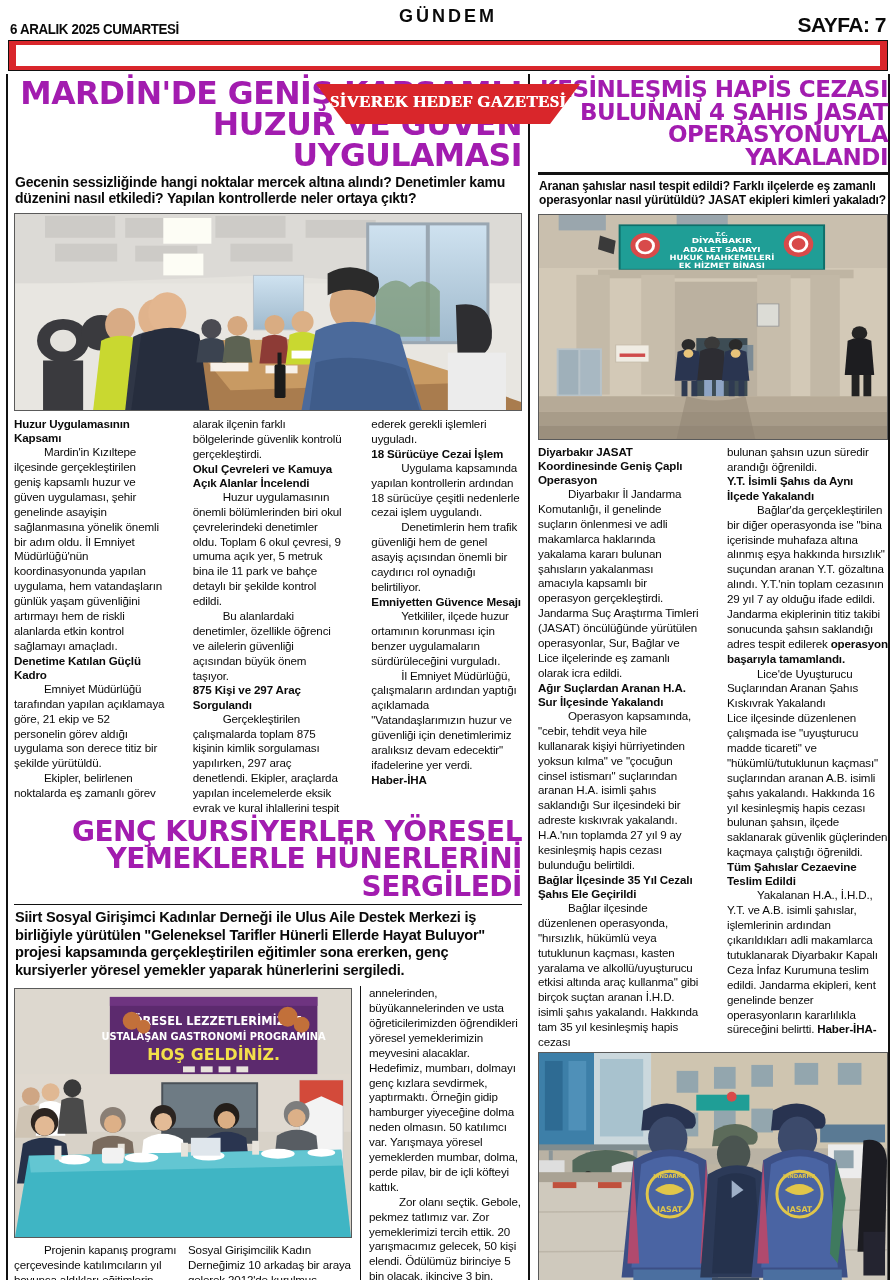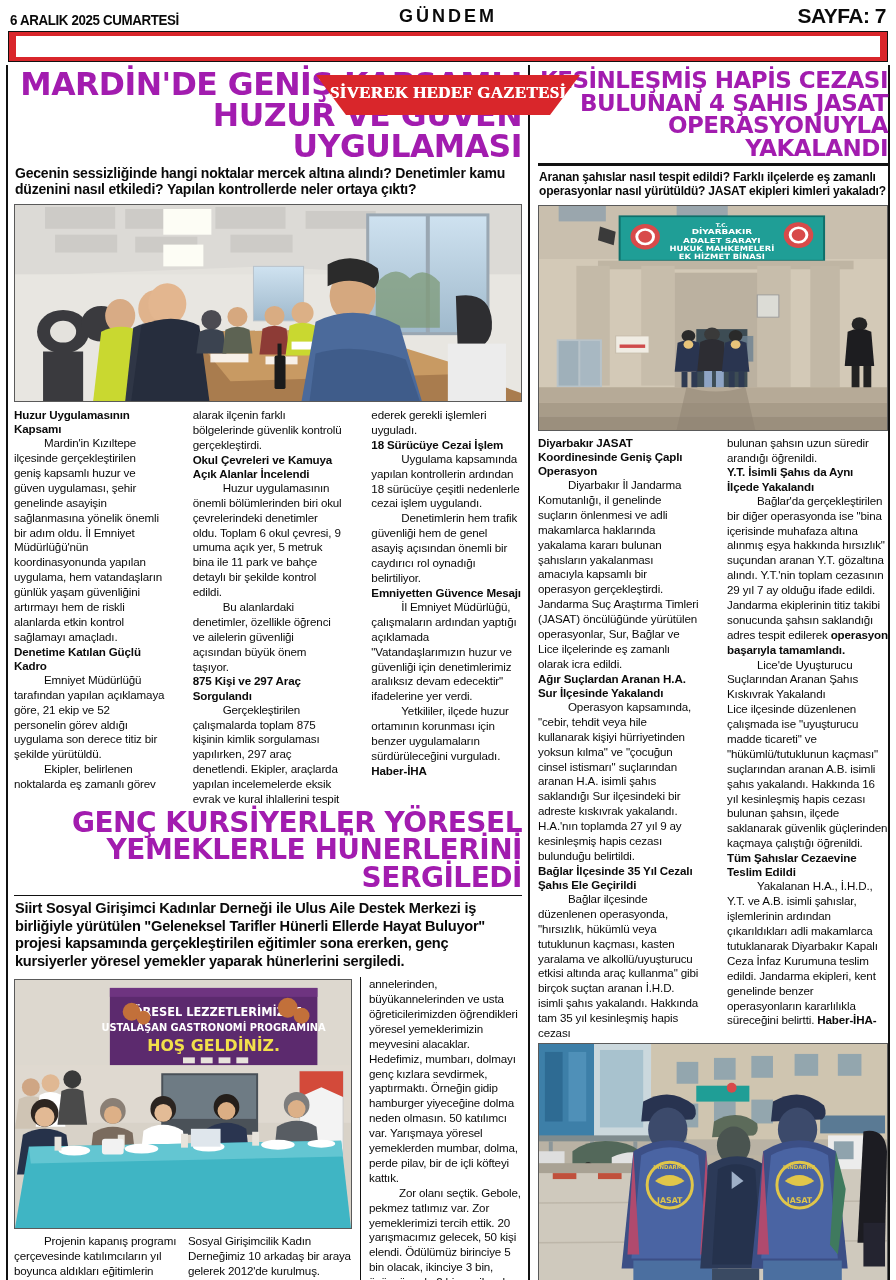--- a/index.html
+++ b/index.html
@@ -8,21 +8,21 @@
     background: #ffffff;
     font-family: "Liberation Sans", sans-serif;
     color: #0a0a0a;
     overflow: hidden;
   }
   .page { position: relative; width: 896px; height: 1280px; padding: 0 6px; }
 
   
   .masthead {
     display: flex; align-items: flex-end; justify-content: space-between;
-    padding: 4px 4px 2px 4px; height: 30px;
+    padding: 4px 4px 2px 4px; height: 39px;
   }
   .mh-date {
     font-weight: 700; font-size: 14.5px; letter-spacing: -0.4px;
     transform: scaleX(0.92); transform-origin: left bottom;
     white-space: nowrap;
   }
   .mh-section {
     font-weight: 700; font-size: 18px; letter-spacing: 3px;
     position: absolute; left: 0; right: 0; text-align: center; top: 6px;
   }
@@ -224,22 +224,22 @@
           <p>Bu alanlardaki denetimler, özellikle öğrenci ve ailelerin güvenliği açısından büyük önem taşıyor.</p>
           <h3>875 Kişi ve 297 Araç Sorgulandı</h3>
           <p>Gerçekleştirilen çalışmalarda toplam 875 kişinin kimlik sorgulaması yapılırken, 297 araç denetlendi. Ekipler, araçlarda yapılan incelemelerde eksik evrak ve kural ihlallerini tespit</p>
         </div>
         <div class="bcol">
           <p class="noind">ederek gerekli işlemleri uyguladı.</p>
           <h3>18 Sürücüye Cezai İşlem</h3>
           <p>Uygulama kapsamında yapılan kontrollerin ardından 18 sürücüye çeşitli nedenlerle cezai işlem uygulandı.</p>
           <p>Denetimlerin hem trafik güvenliği hem de genel asayiş açısından önemli bir caydırıcı rol oynadığı belirtiliyor.</p>
           <h3>Emniyetten Güvence Mesajı</h3>
+          <p>Yetkililer, ilçede huzur ortamının korunması için benzer uygulamaların sürdürüleceğini vurguladı.</p>
           <p>İl Emniyet Müdürlüğü, çalışmaların ardından yaptığı açıklamada "Vatandaşlarımızın huzur ve güvenliği için denetimlerimiz aralıksız devam edecektir" ifadelerine yer verdi.</p>
-          <p>Yetkililer, ilçede huzur ortamının korunması için benzer uygulamaların sürdürüleceğini vurguladı.</p>
           <h3>Haber-İHA</h3>
         </div>
       </div>
 
       <h1 class="headline hl-mid">GENÇ KURSİYERLER YÖRESEL YEMEKLERLE HÜNERLERİNİ SERGİLEDİ</h1>
       <div class="rule-thin"></div>
       <div class="intro">Siirt Sosyal Girişimci Kadınlar Derneği ile Ulus Aile Destek Merkezi iş birliğiyle yürütülen "Geleneksel Tarifler Hünerli Ellerde Hayat Buluyor" projesi kapsamında gerçekleştirilen eğitimler sona ererken, genç kursiyerler yöresel yemekler yaparak hünerlerini sergiledi.</div>
 
       <div class="bottom-block">
 

